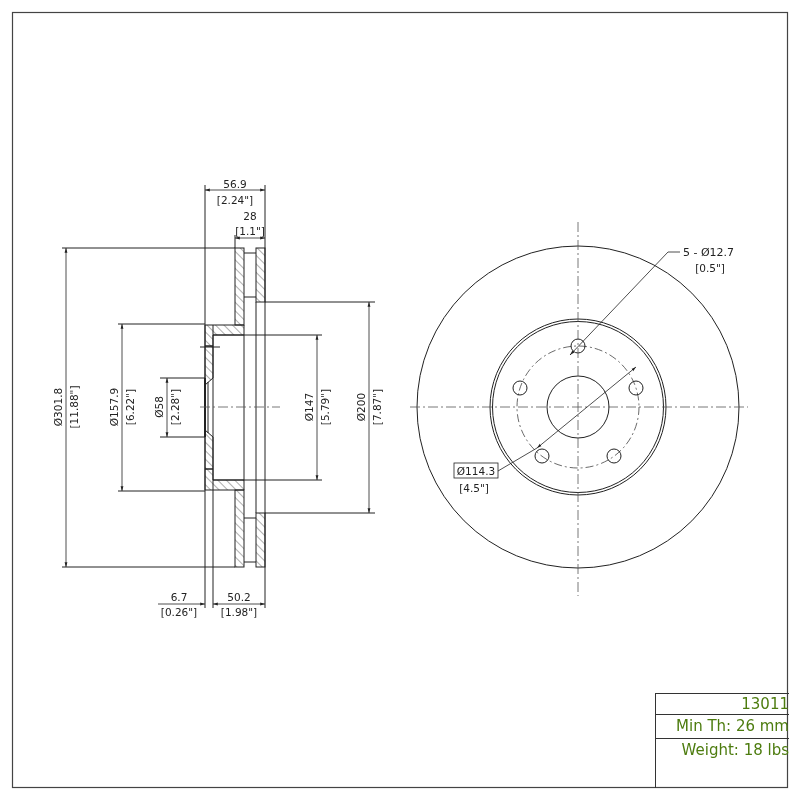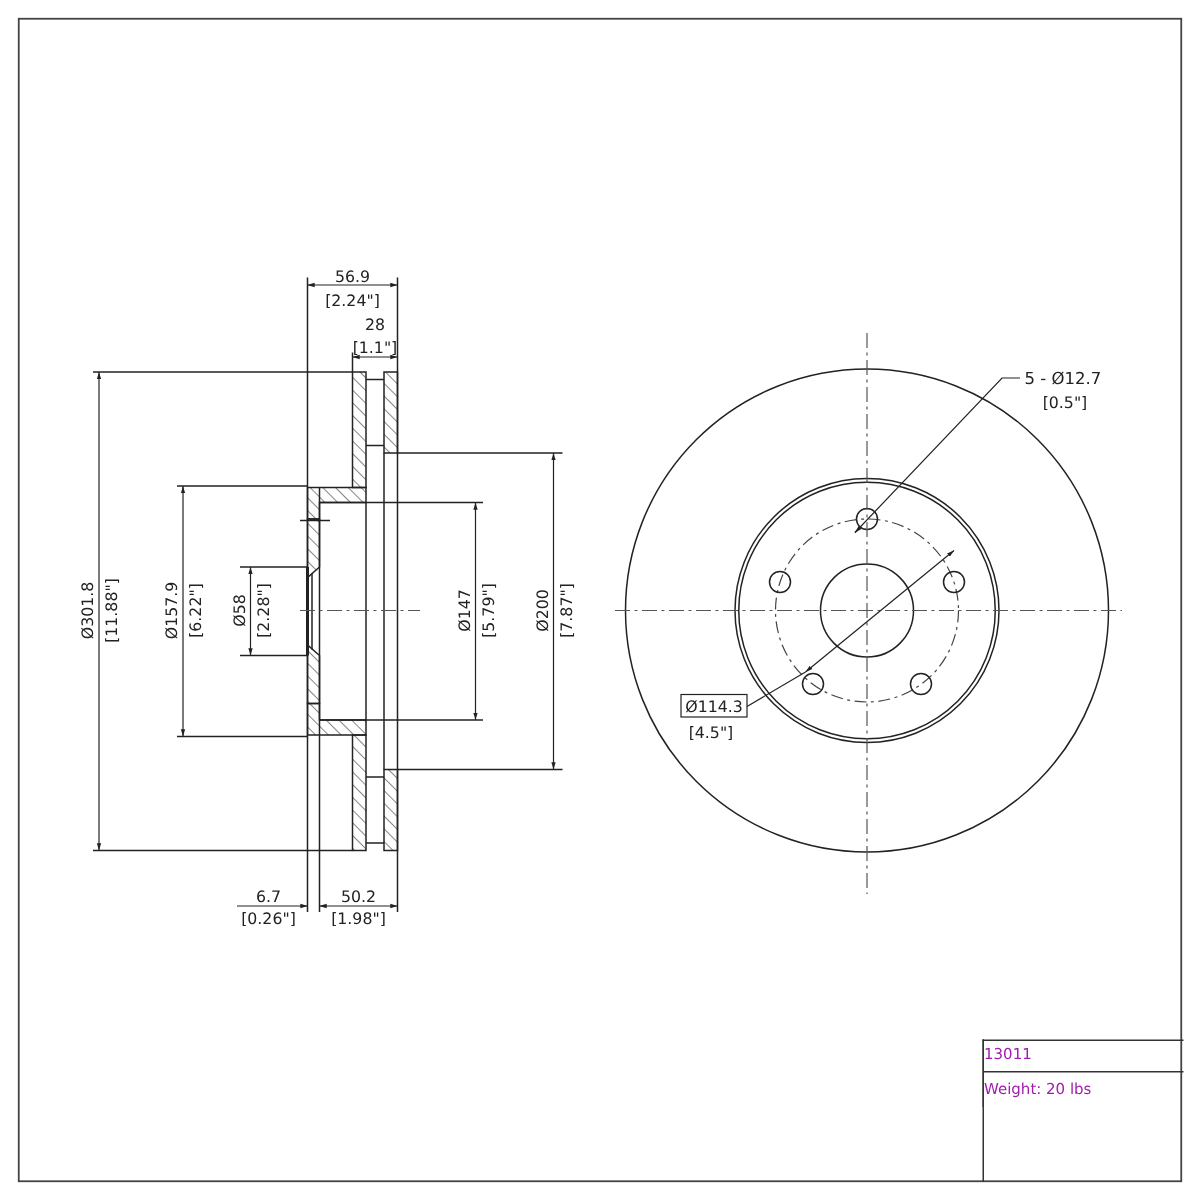--- a/index.html
+++ b/index.html
@@ -1,20 +1,20 @@
 <!DOCTYPE html>
 <html><head>
   <meta charset="utf-8">
   <style>
     html, body { margin: 0; padding: 0; background: #ffffff; }
     body { width: 800px; height: 800px; position: relative; overflow: hidden; font-family: "DejaVu Sans", sans-serif; }
     #drawing { position: absolute; left: 0; top: 0; }
     .dim-text { font-family: "DejaVu Sans", sans-serif; font-size: 10.5px; fill: #222; }
     .title-block { position: absolute; left: 655px; top: 693px; width: 133px; border-left: 1px solid #333; border-top: 1px solid #333; }
-    .tb-row { height: 23px; line-height: 23px; border-bottom: 1px solid #333; text-align: left; font-size: 10px; color: #a21caf; font-family: "DejaVu Sans", sans-serif; white-space: nowrap; }
+    .tb-row { height: 23px; line-height: 23px; border-bottom: 1px solid #333; text-align: right; font-size: 15px; color: #4d7c0f; font-family: "DejaVu Sans", sans-serif; white-space: nowrap; }
     .tb-row:last-child { border-bottom: none; }
     .tb-row.top { height: 20px; line-height: 20px; }
   </style>
 </head>
 <body>
 
 <svg id="drawing" width="800" height="800" viewBox="0 0 800 800" xmlns="http://www.w3.org/2000/svg">
   <defs>
     <pattern id="hatch" patternUnits="userSpaceOnUse" width="6" height="6" patternTransform="rotate(-45)">
       <line x1="0" y1="0" x2="0" y2="6" stroke="#333" stroke-width="0.8"></line>
@@ -137,14 +137,15 @@
 
   <rect x="454" y="463" width="44" height="15" fill="none" stroke="#222" stroke-width="0.8"></rect>
   <text class="dim-text" x="476" y="474.5" text-anchor="middle">Ø114.3</text>
   <text class="dim-text" x="474" y="492" text-anchor="middle">[4.5"]</text>
 
   <line x1="655.5" y1="693" x2="655.5" y2="788" stroke="#333" stroke-width="1"></line>
 </svg>
 
 <div class="title-block">
   <div class="tb-row top">13011</div>
-  <div class="tb-row">Weight: 20 lbs</div>
+  <div class="tb-row">Min Th: 26 mm</div>
+  <div class="tb-row">Weight: 18 lbs</div>
 </div>
 
 </body></html>

